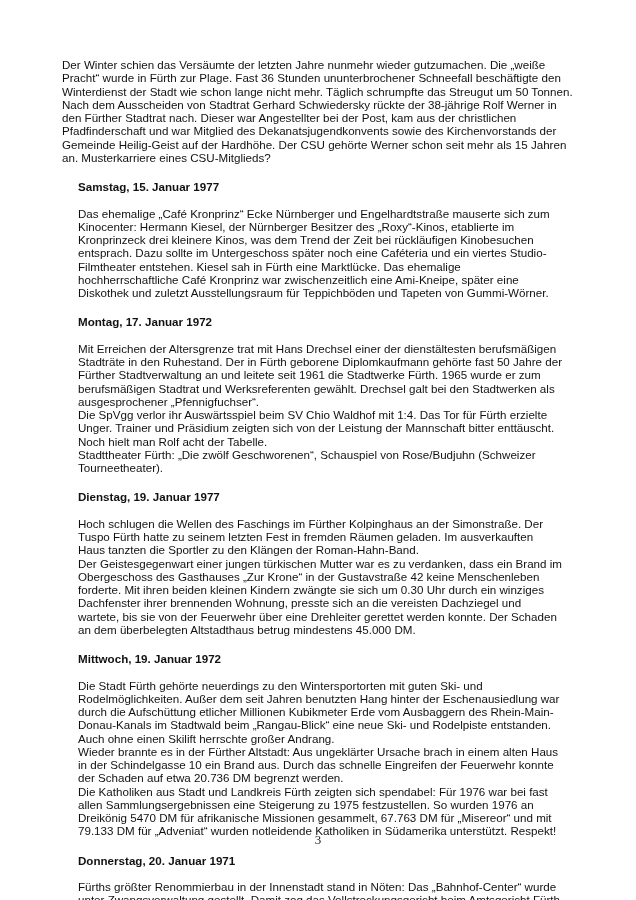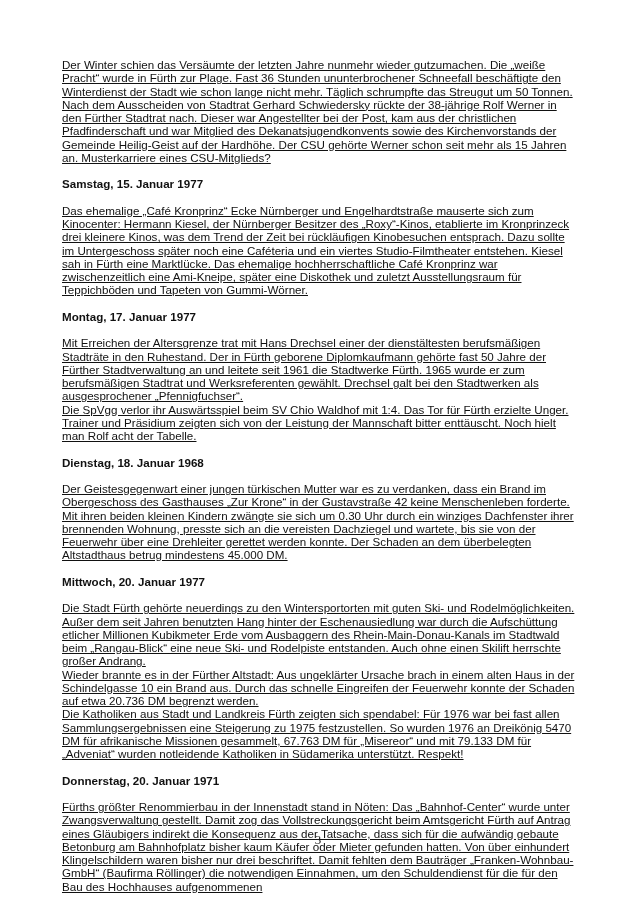--- a/index.html
+++ b/index.html
@@ -7,24 +7,24 @@
     .page {
       position: absolute;
       left: 62px;
       top: 58px;
       width: 516px;
       font-family: "Liberation Sans", sans-serif;
       font-size: 11.6px;
       line-height: 13.25px;
       color: #111111;
     }
-    .para { margin: 0; padding: 0; text-decoration: underline; }
+    .para { margin: 0; padding: 0; }
     .para-block { margin: 0 0 13.25px 0; }
     .heading { font-weight: bold; margin: 0 0 13.25px 0; }
-    .section { margin: 0; }
+    .section { margin: 16px; }
     .page-number {
       position: absolute;
       left: 0; width: 636px;
       top: 832px;
       text-align: center;
       font-family: "Liberation Serif", serif;
       font-size: 13px;
       color: #222222;
     }
   </style>
@@ -38,36 +38,38 @@
   </div>
 
   <div class="section">
     <p class="heading">Samstag, 15. Januar 1977</p>
     <div class="para-block">
       <p class="para">Das ehemalige „Café Kronprinz“ Ecke Nürnberger und Engelhardtstraße mauserte sich zum Kinocenter: Hermann Kiesel, der Nürnberger Besitzer des „Roxy“-Kinos, etablierte im Kronprinzeck drei kleinere Kinos, was dem Trend der Zeit bei rückläufigen Kinobesuchen entsprach. Dazu sollte im Untergeschoss später noch eine Caféteria und ein viertes Studio-Filmtheater entstehen. Kiesel sah in Fürth eine Marktlücke. Das ehemalige hochherrschaftliche Café Kronprinz war zwischenzeitlich eine Ami-Kneipe, später eine Diskothek und zuletzt Ausstellungsraum für Teppichböden und Tapeten von Gummi-Wörner.</p>
     </div>
   </div>
 
   <div class="section">
-    <p class="heading">Montag, 17. Januar 1977</p>
+    <p class="heading">Montag, 17. Januar 1972</p>
     <div class="para-block">
       <p class="para">Mit Erreichen der Altersgrenze trat mit Hans Drechsel einer der dienstältesten berufsmäßigen Stadträte in den Ruhestand. Der in Fürth geborene Diplomkaufmann gehörte fast 50 Jahre der Fürther Stadtverwaltung an und leitete seit 1961 die Stadtwerke Fürth. 1965 wurde er zum berufsmäßigen Stadtrat und Werksreferenten gewählt. Drechsel galt bei den Stadtwerken als ausgesprochener „Pfennigfuchser“.</p>
       <p class="para">Die SpVgg verlor ihr Auswärtsspiel beim SV Chio Waldhof mit 1:4. Das Tor für Fürth erzielte Unger. Trainer und Präsidium zeigten sich von der Leistung der Mannschaft bitter enttäuscht. Noch hielt man Rolf acht der Tabelle.</p>
+      <p class="para">Stadttheater Fürth: „Die zwölf Geschworenen“, Schauspiel von Rose/Budjuhn (Schweizer Tourneetheater).</p>
     </div>
   </div>
 
   <div class="section">
-    <p class="heading">Dienstag, 18. Januar 1968</p>
+    <p class="heading">Dienstag, 19. Januar 1977</p>
     <div class="para-block">
+      <p class="para">Hoch schlugen die Wellen des Faschings im Fürther Kolpinghaus an der Simonstraße. Der Tuspo Fürth hatte zu seinem letzten Fest in fremden Räumen geladen. Im ausverkauften Haus tanzten die Sportler zu den Klängen der Roman-Hahn-Band.</p>
       <p class="para">Der Geistesgegenwart einer jungen türkischen Mutter war es zu verdanken, dass ein Brand im Obergeschoss des Gasthauses „Zur Krone“ in der Gustavstraße 42 keine Menschenleben forderte. Mit ihren beiden kleinen Kindern zwängte sie sich um 0.30 Uhr durch ein winziges Dachfenster ihrer brennenden Wohnung, presste sich an die vereisten Dachziegel und wartete, bis sie von der Feuerwehr über eine Drehleiter gerettet werden konnte. Der Schaden an dem überbelegten Altstadthaus betrug mindestens 45.000 DM.</p>
     </div>
   </div>
 
   <div class="section">
-    <p class="heading">Mittwoch, 20. Januar 1977</p>
+    <p class="heading">Mittwoch, 19. Januar 1972</p>
     <div class="para-block">
       <p class="para">Die Stadt Fürth gehörte neuerdings zu den Wintersportorten mit guten Ski- und Rodelmöglichkeiten. Außer dem seit Jahren benutzten Hang hinter der Eschenausiedlung war durch die Aufschüttung etlicher Millionen Kubikmeter Erde vom Ausbaggern des Rhein-Main-Donau-Kanals im Stadtwald beim „Rangau-Blick“ eine neue Ski- und Rodelpiste entstanden. Auch ohne einen Skilift herrschte großer Andrang.</p>
       <p class="para">Wieder brannte es in der Fürther Altstadt: Aus ungeklärter Ursache brach in einem alten Haus in der Schindelgasse 10 ein Brand aus. Durch das schnelle Eingreifen der Feuerwehr konnte der Schaden auf etwa 20.736 DM begrenzt werden.</p>
       <p class="para">Die Katholiken aus Stadt und Landkreis Fürth zeigten sich spendabel: Für 1976 war bei fast allen Sammlungsergebnissen eine Steigerung zu 1975 festzustellen. So wurden 1976 an Dreikönig 5470 DM für afrikanische Missionen gesammelt, 67.763 DM für „Misereor“ und mit 79.133 DM für „Adveniat“ wurden notleidende Katholiken in Südamerika unterstützt. Respekt!</p>
     </div>
   </div>
 
   <div class="section">
     <p class="heading">Donnerstag, 20. Januar 1971</p>
     <div class="para-block">

